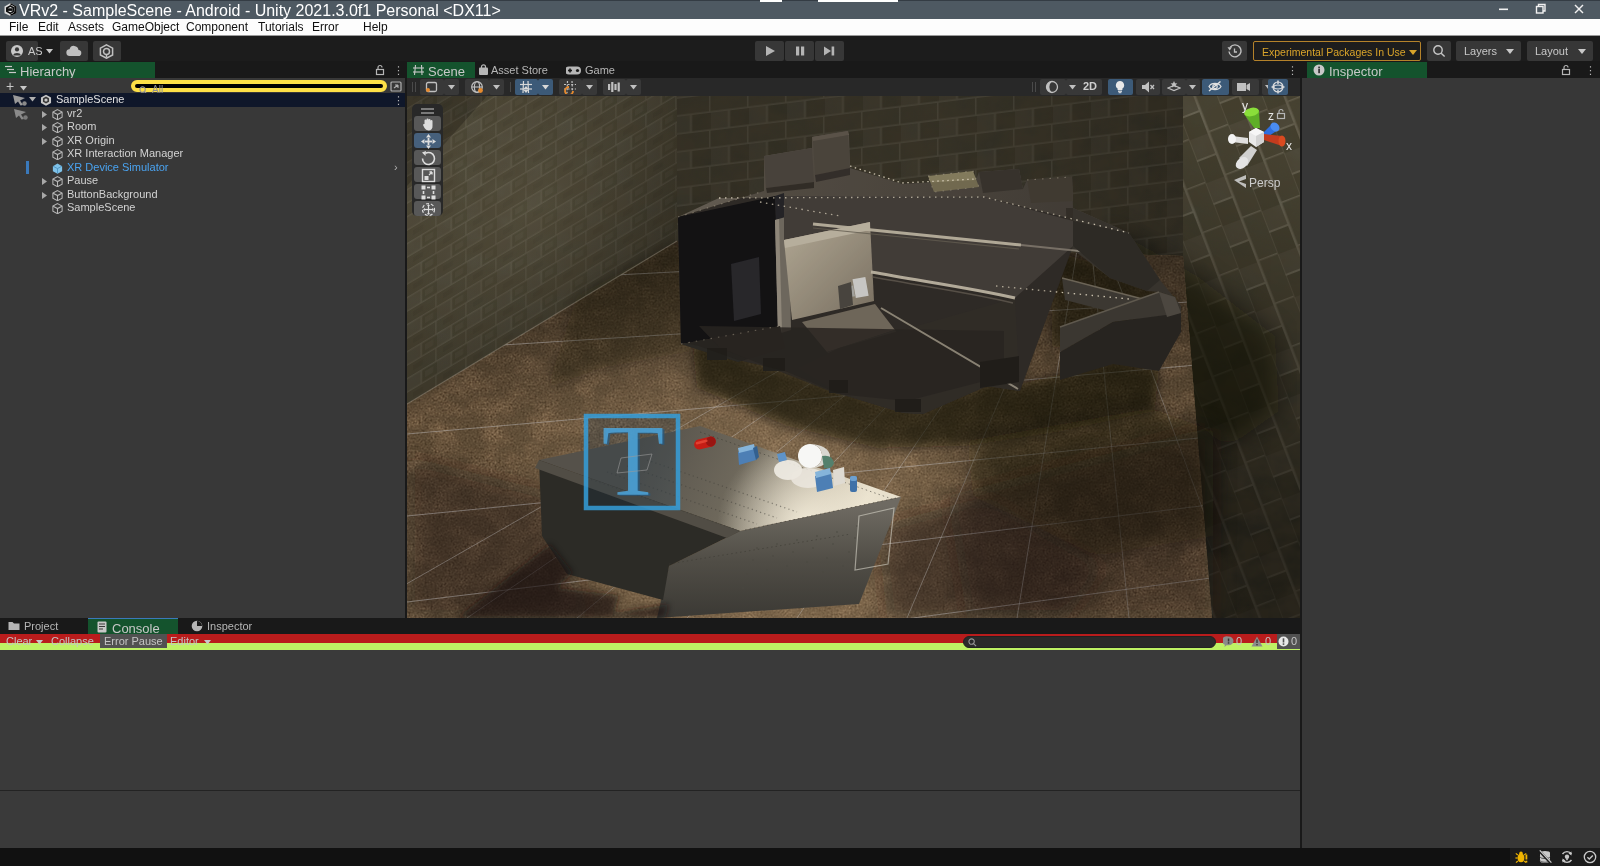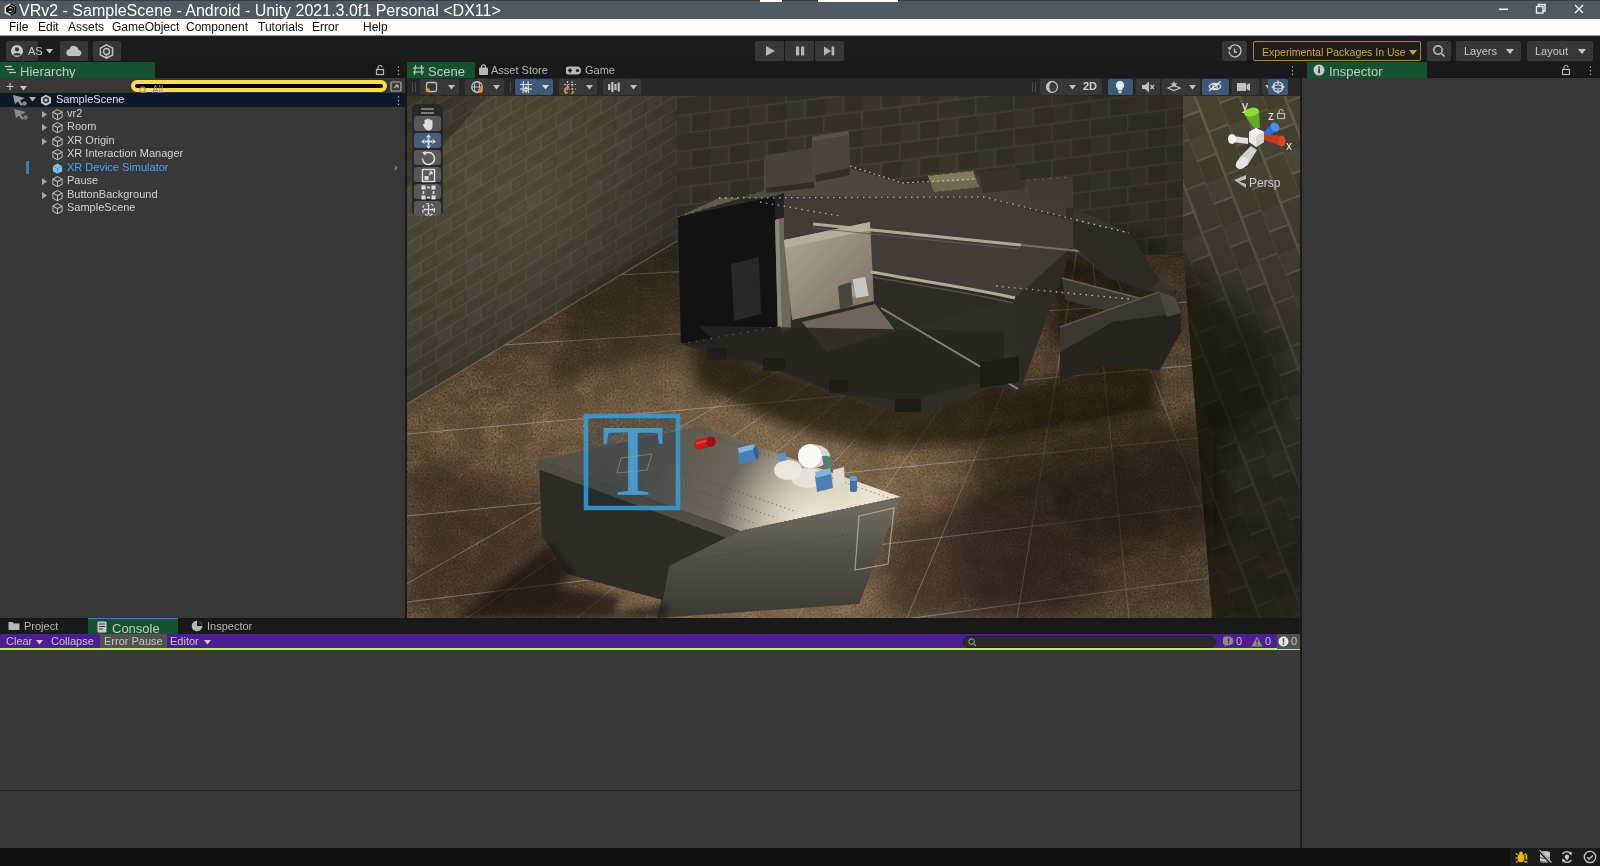--- a/index.html
+++ b/index.html
@@ -907,21 +907,21 @@
       <span class="abs" style="left:24px;top:2px">Console</span>
     </div>
     <div class="abs tab-idle" style="left:185px;top:0;width:100px;height:16px;">
       <svg class="abs" style="left:6px;top:2px" width="12" height="12" viewBox="0 0 12 12">
         <circle cx="6" cy="6" r="5.3" fill="#b6b6b6"></circle>
         <path d="M6,6 L6,1 A5,5 0 0 1 11,6 Z" fill="#191919"></path>
       </svg>
       <span class="abs" style="left:22px;top:2px">Inspector</span>
     </div>
   </div>
-  <div class="abs" style="left:0;top:16px;width:1302px;height:16px;background:#4c1d95;border-bottom:2px solid #bef264;color:#c4c4c4;font-size:11px;" id="constools">
+  <div class="abs" style="left:0;top:16px;width:1302px;height:16px;background:#b91c1c;border-bottom:7px solid #bef264;color:#c4c4c4;font-size:11px;" id="constools">
     <span class="abs" style="left:6px;top:1px">Clear</span>
     <svg class="abs" style="left:36px;top:6px" width="8" height="5">
         <polygon points="0,0 7,0 3.5,4.5" fill="#c8c8c8"></polygon>
       </svg>
     <span class="abs" style="left:51px;top:1px">Collapse</span>
     <span class="abs" style="left:100px;top:0px;background:#515151;padding:1px 4px;">Error Pause</span>
     <span class="abs" style="left:170px;top:1px">Editor</span>
     <svg class="abs" style="left:204px;top:6px" width="8" height="5">
         <polygon points="0,0 7,0 3.5,4.5" fill="#c8c8c8"></polygon>
       </svg>

